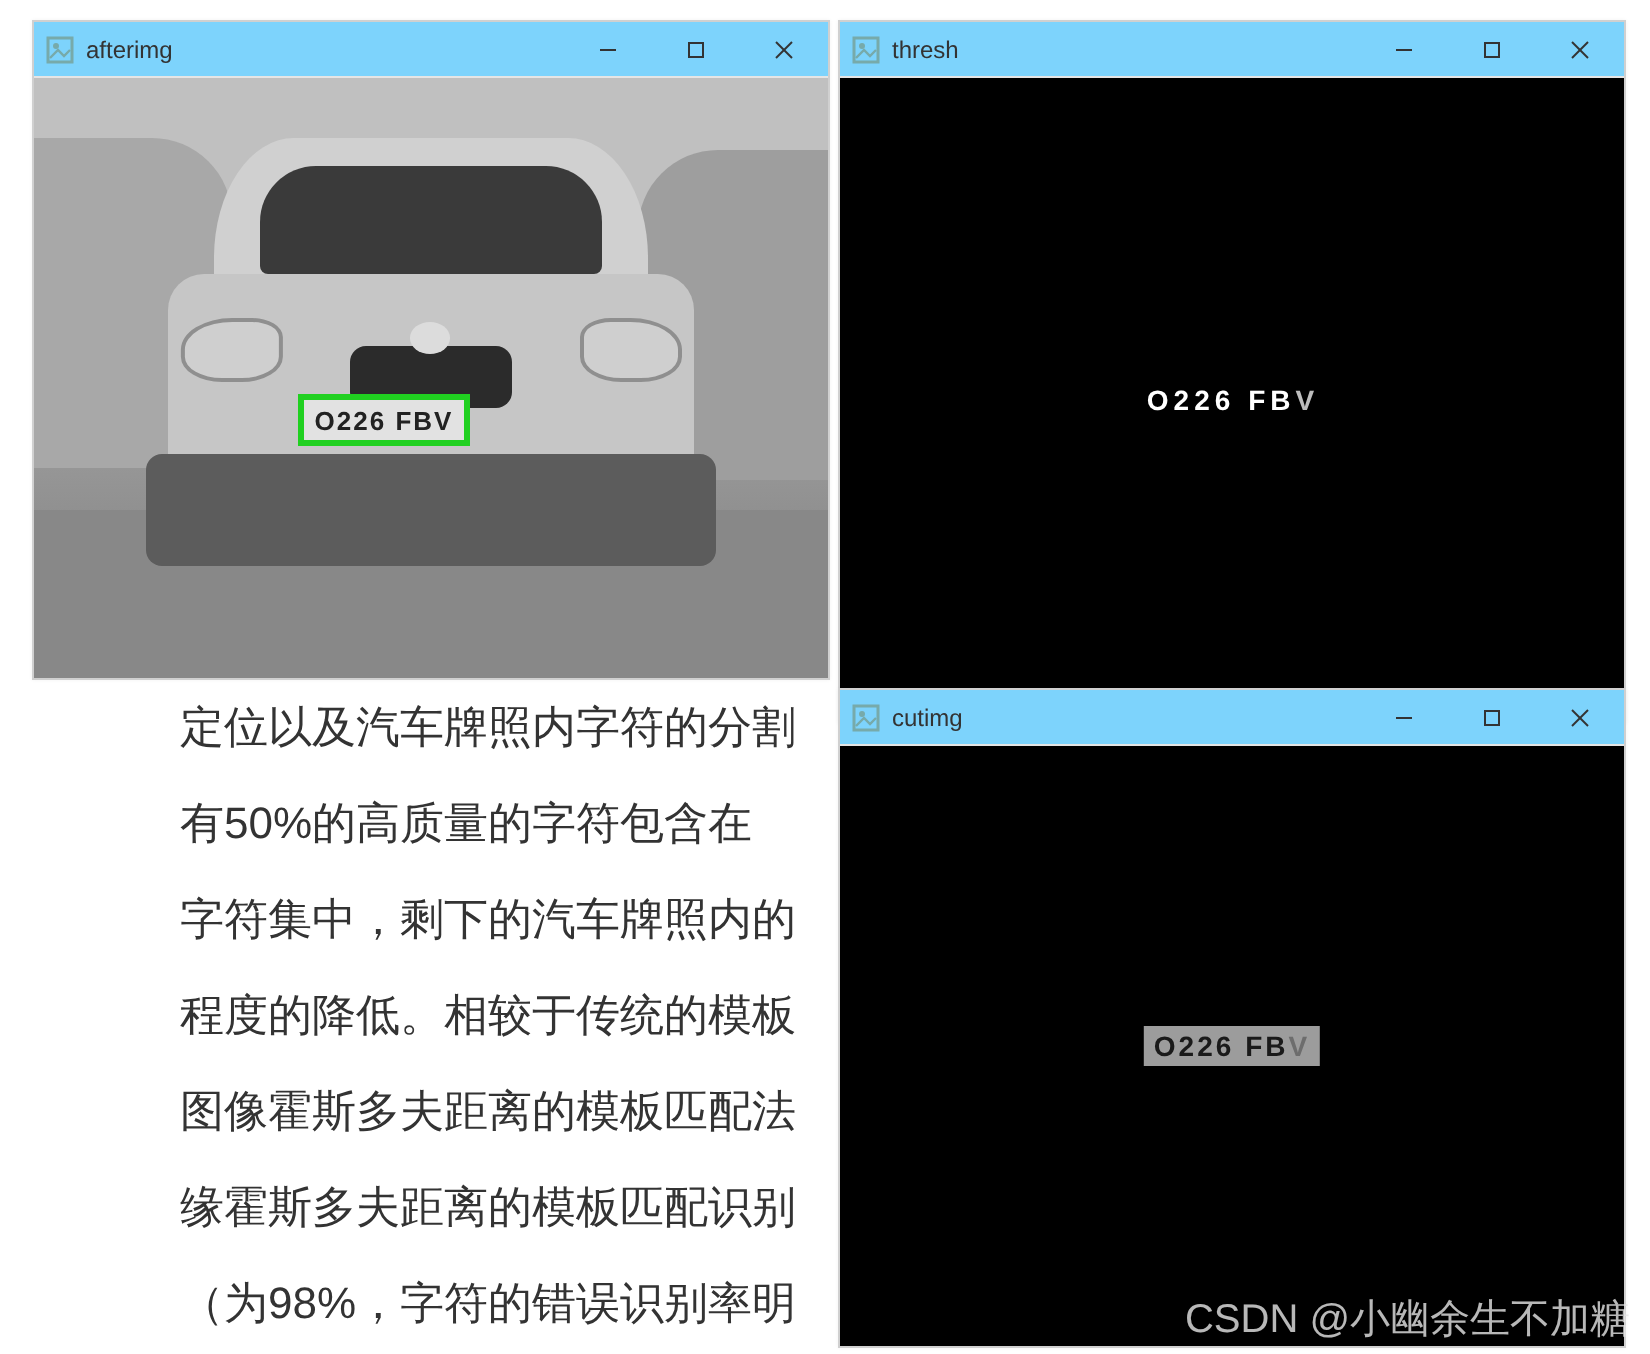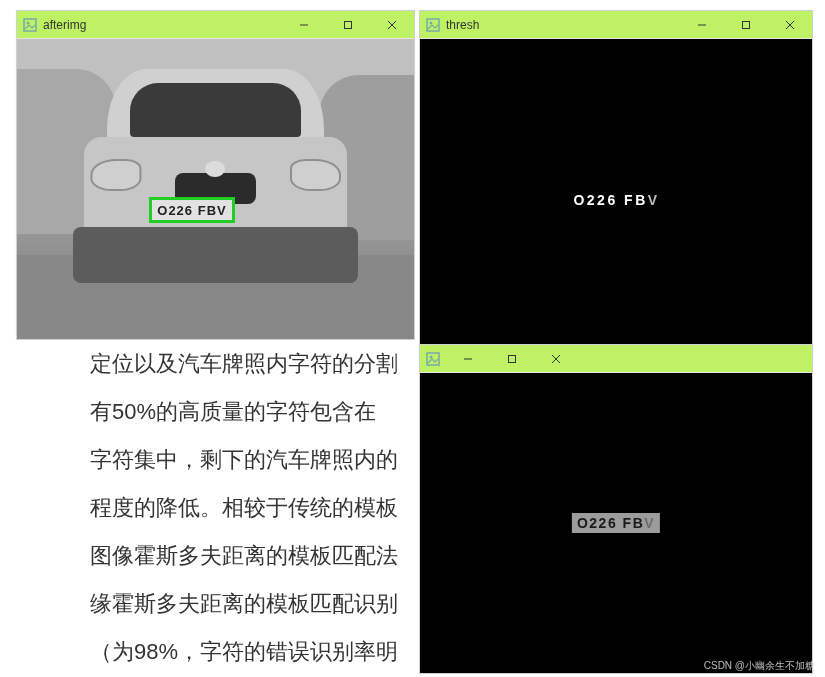--- a/index.html
+++ b/index.html
@@ -16,25 +16,26 @@
   .win {
     position: absolute;
     border: 1px solid #d0d0d0;
     background: #ffffff;
     display: flex;
     flex-direction: column;
     box-shadow: 0 0 2px rgba(0,0,0,0.05);
   }
   .titlebar {
     height: 28px;
-    background: #bef264;
+    background: #7dd3fc;
     display: flex;
     align-items: center;
     padding-left: 6px;
     border-bottom: 1px solid #e5e5e5;
+    justify-content: flex-end;
   }
   .app-icon {
     width: 14px;
     height: 14px;
     margin-right: 6px;
     display: flex;
     align-items: center;
     justify-content: center;
   }
   .title {
@@ -172,21 +173,21 @@
     color:#333;
     font-size:22px;
     line-height:48px;
   }
 
   .watermark {
     position:absolute;
     right:10px;
     bottom:4px;
     color:#e6e6e6;
-    font-size:10px;
+    font-size:20px;
     opacity:0.8;
     z-index:50;
     text-align:center;
   }
 </style>
 </head>
 <body>
 
 <div class="article">
   <div>定位以及汽车牌照内字符的分割</div>
@@ -295,20 +296,21 @@
 
 <div class="win" id="win-cutimg">
   <div class="titlebar">
     <span class="app-icon">
       <svg viewBox="0 0 14 14">
           <rect x="1" y="1" width="12" height="12" fill="none" stroke="#7aa" stroke-width="1.5"></rect>
           <circle cx="5" cy="5" r="1.5" fill="#7aa"></circle>
           <path d="M2 11 L6 7 L9 10 L12 7" stroke="#7aa" fill="none" stroke-width="1.2"></path>
         </svg>
     </span>
+    <span class="title">cutimg</span>
     <div class="controls">
       <div class="ctrl">
         <svg viewBox="0 0 10 10">
             <line x1="1" y1="5" x2="9" y2="5" stroke="#333" stroke-width="1"></line>
           </svg>
       </div>
       <div class="ctrl">
         <svg viewBox="0 0 10 10">
             <rect x="1.5" y="1.5" width="7" height="7" fill="none" stroke="#333" stroke-width="1"></rect>
           </svg>

